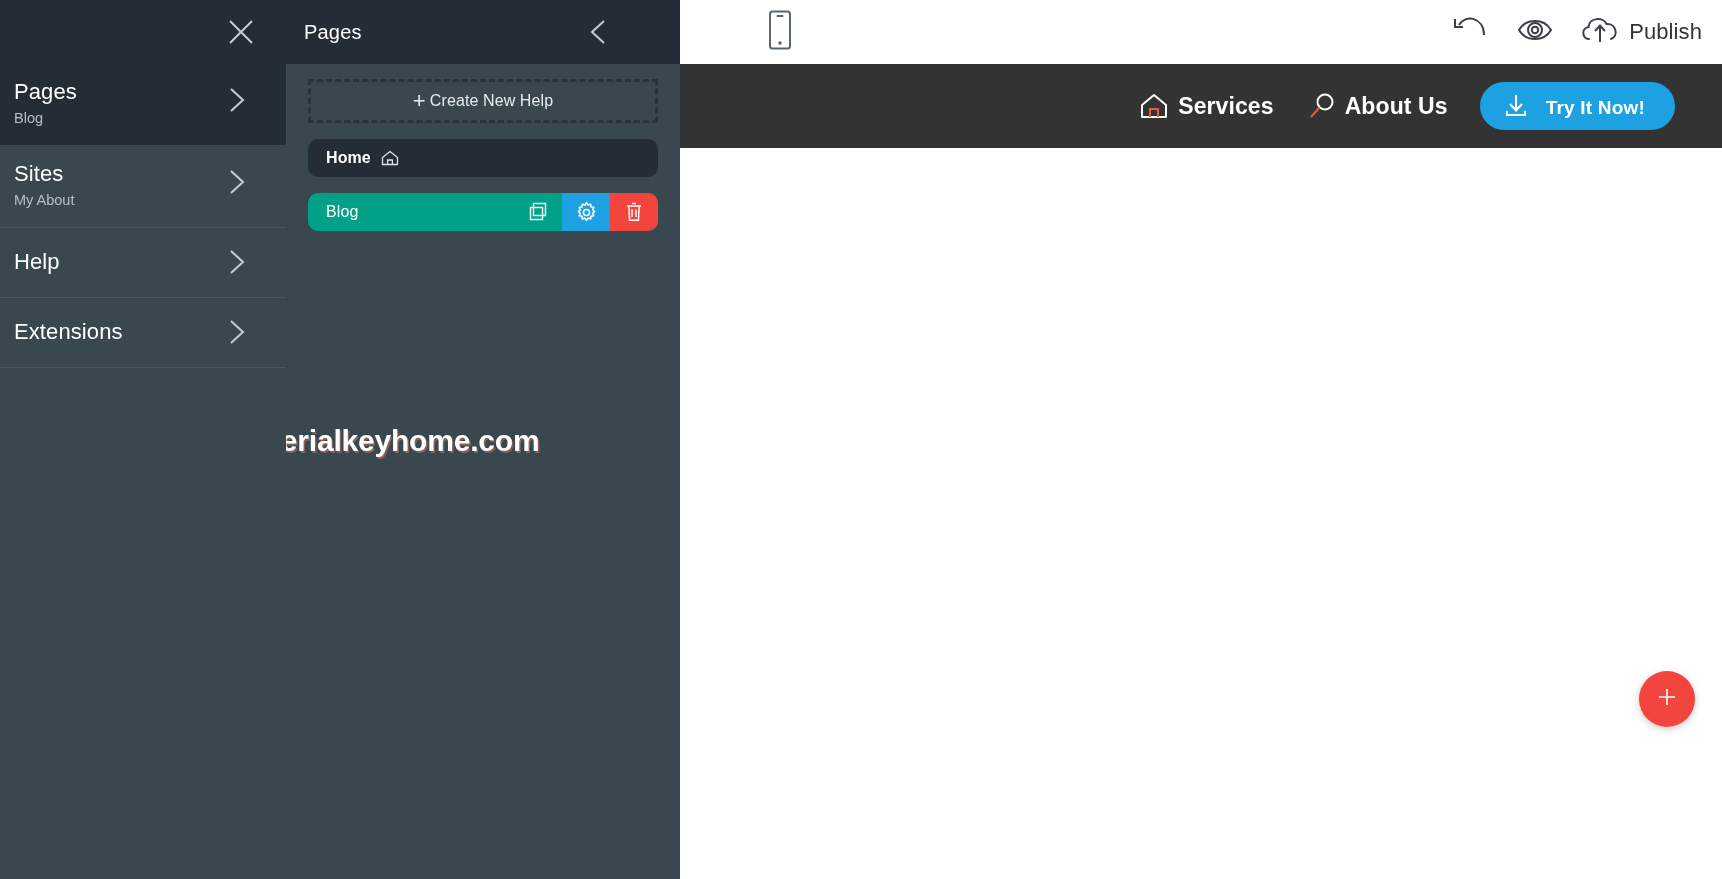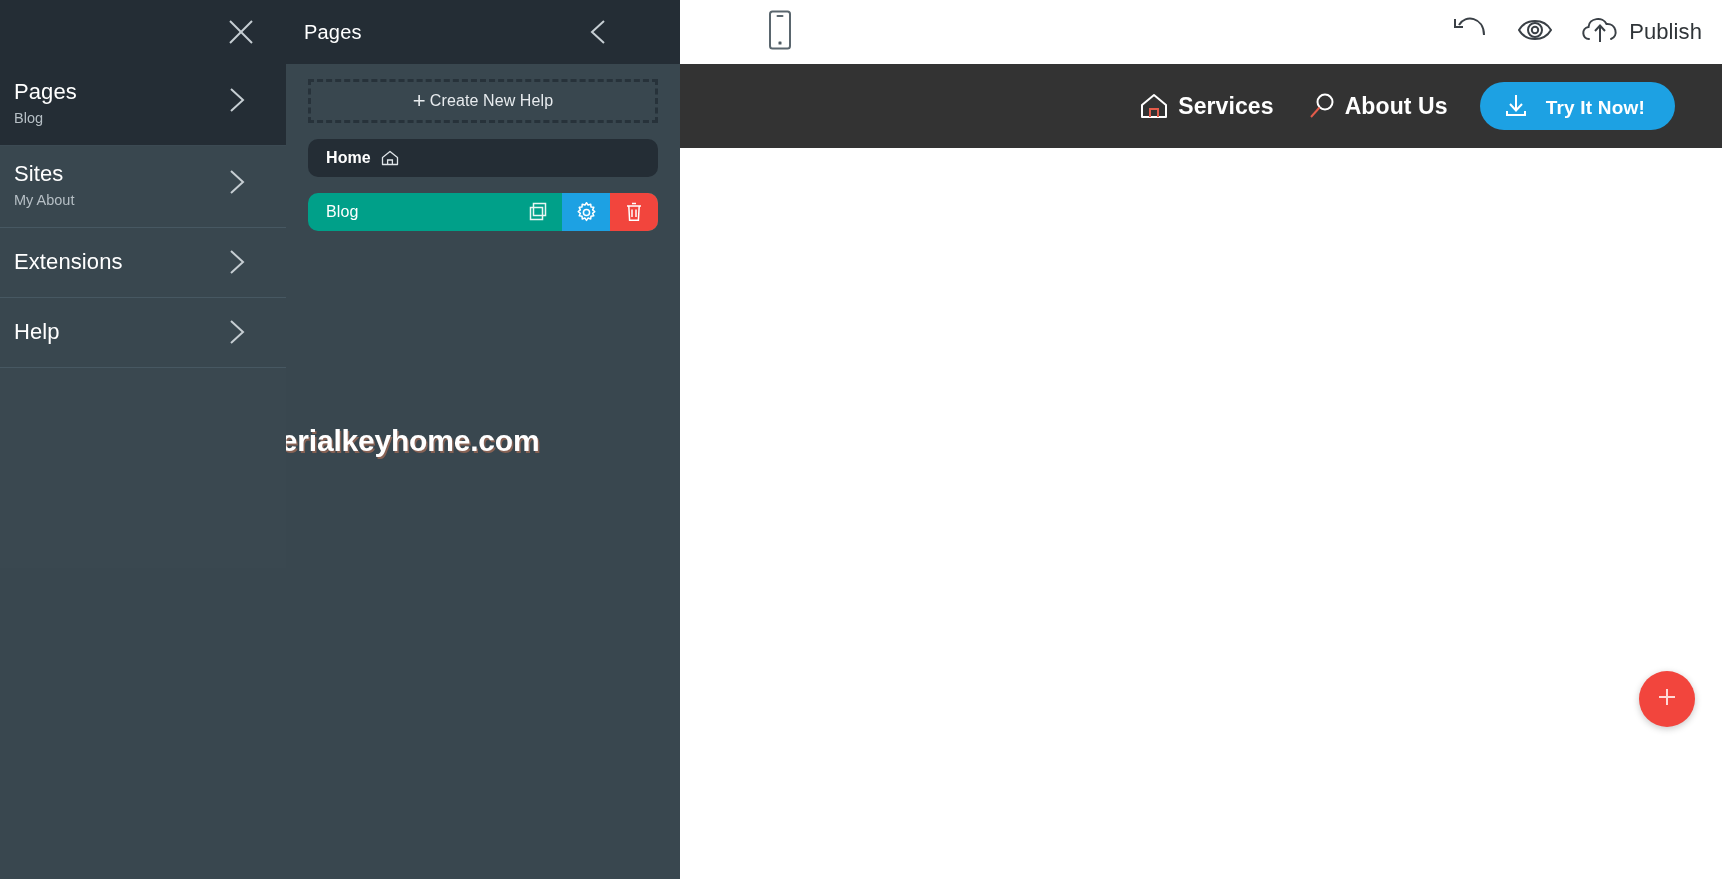--- a/index.html
+++ b/index.html
@@ -304,30 +304,30 @@
       <div class="sb-sub">My About</div>
       <div class="sb-chevron">
         <svg width="18" height="28" viewBox="0 0 18 28">
             <polyline points="3,3 15,14 3,25" fill="none" stroke="#c6ced3" stroke-width="2"></polyline>
           </svg>
       </div>
     </div>
 
 
     <div class="sb-item short">
-      <div class="sb-title">Extensions</div>
+      <div class="sb-title">Help</div>
       <div class="sb-chevron">
         <svg width="18" height="28" viewBox="0 0 18 28">
             <polyline points="3,3 15,14 3,25" fill="none" stroke="#c6ced3" stroke-width="2"></polyline>
           </svg>
       </div>
     </div>
 
     <div class="sb-item short">
-      <div class="sb-title">Help</div>
+      <div class="sb-title">Extensions</div>
       <div class="sb-chevron">
         <svg width="18" height="28" viewBox="0 0 18 28">
             <polyline points="3,3 15,14 3,25" fill="none" stroke="#c6ced3" stroke-width="2"></polyline>
           </svg>
       </div>
     </div>
 
     <div class="sb-rest"></div>
   </div>
 

